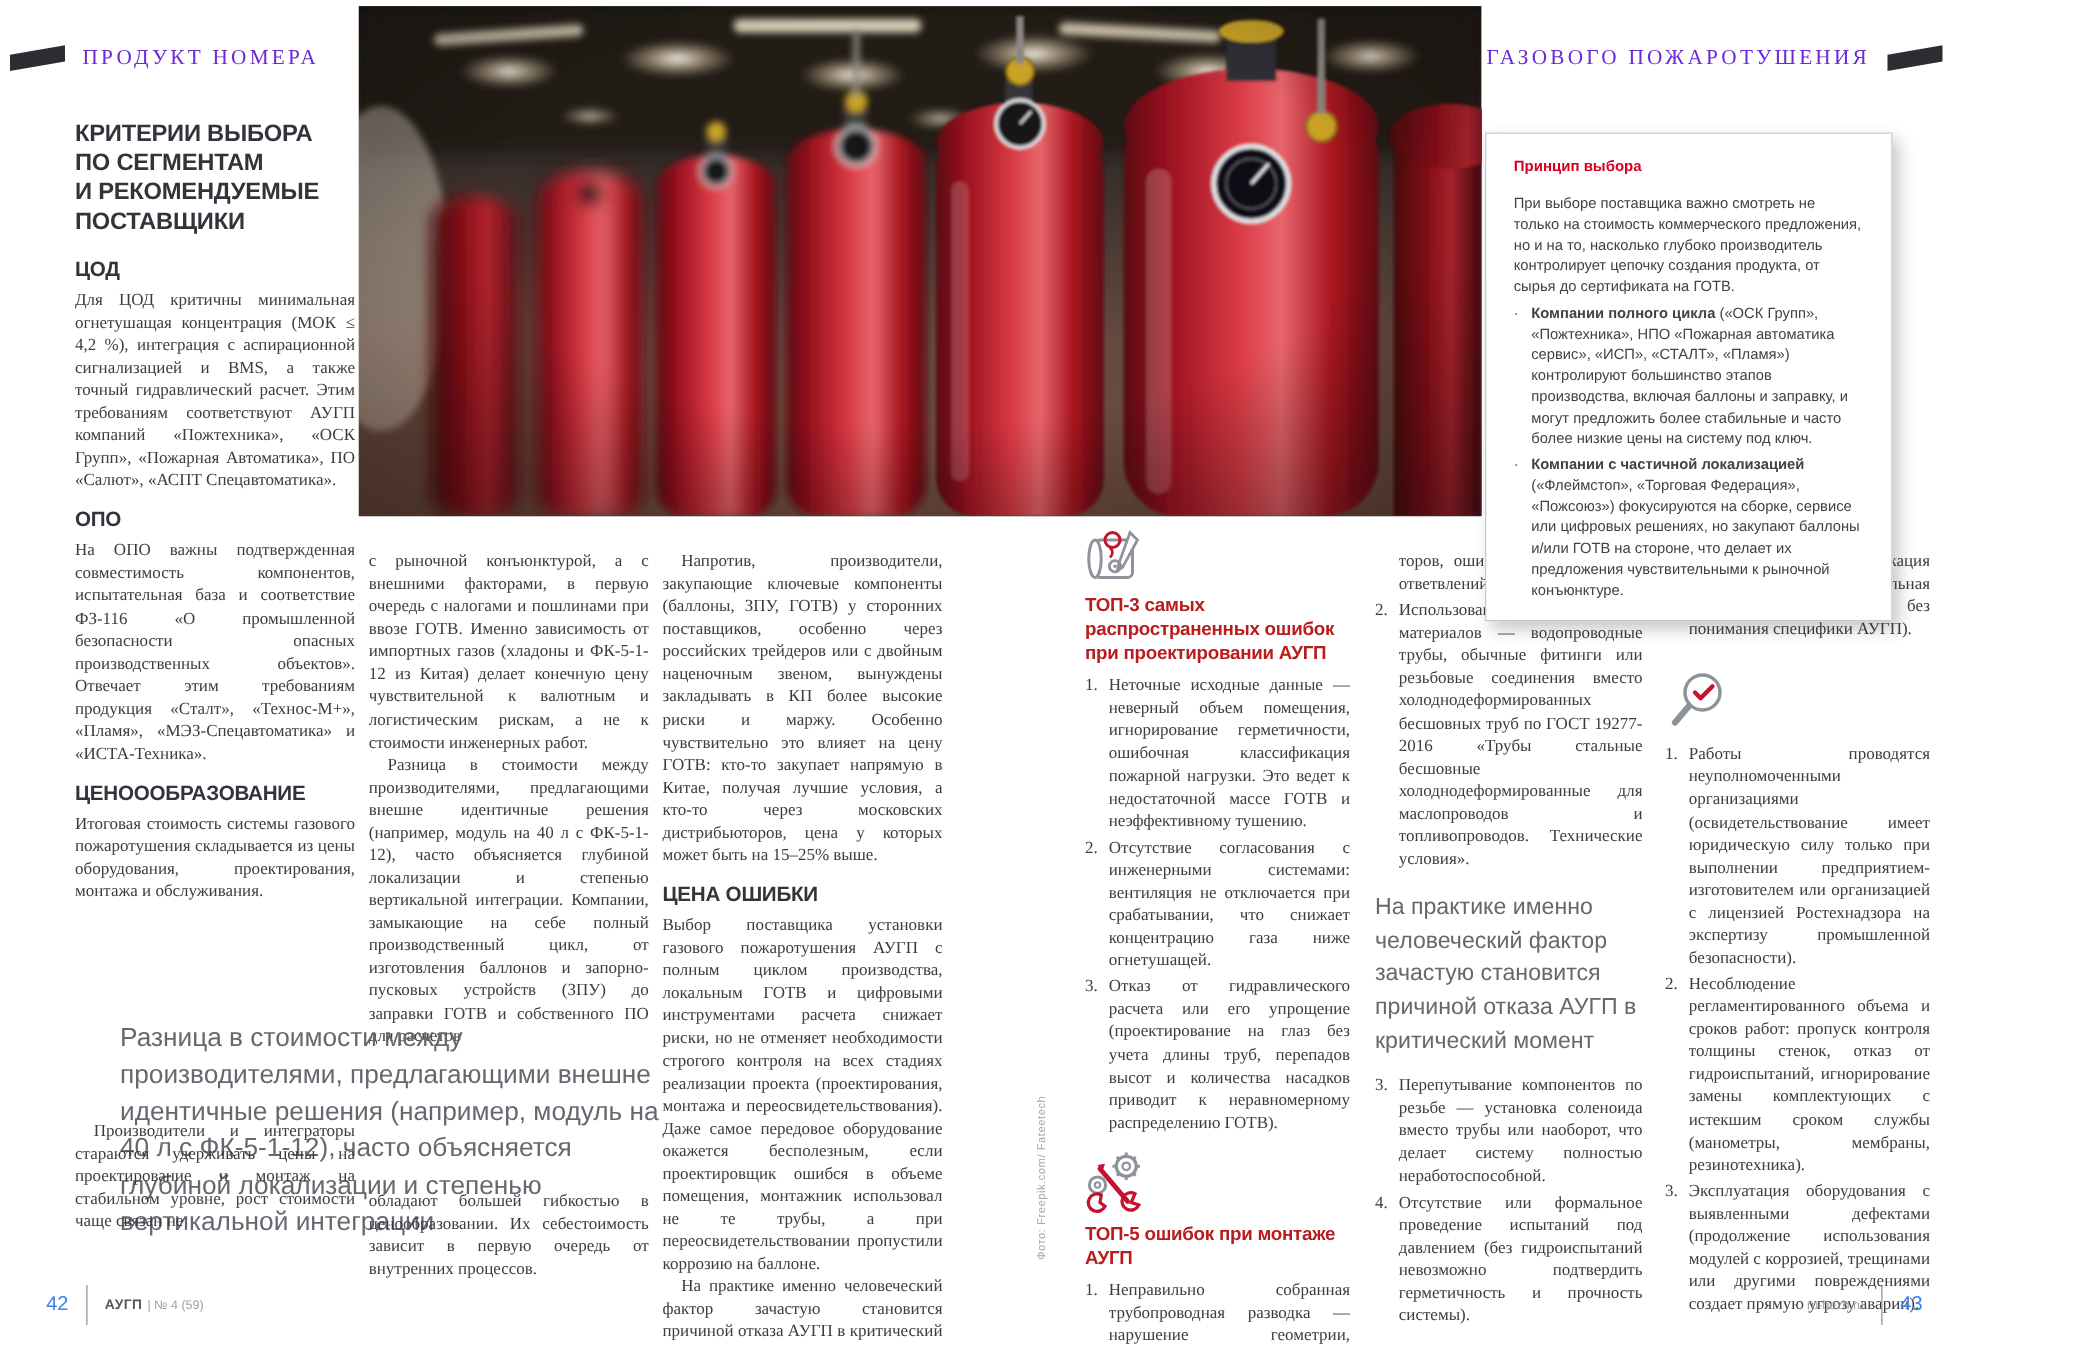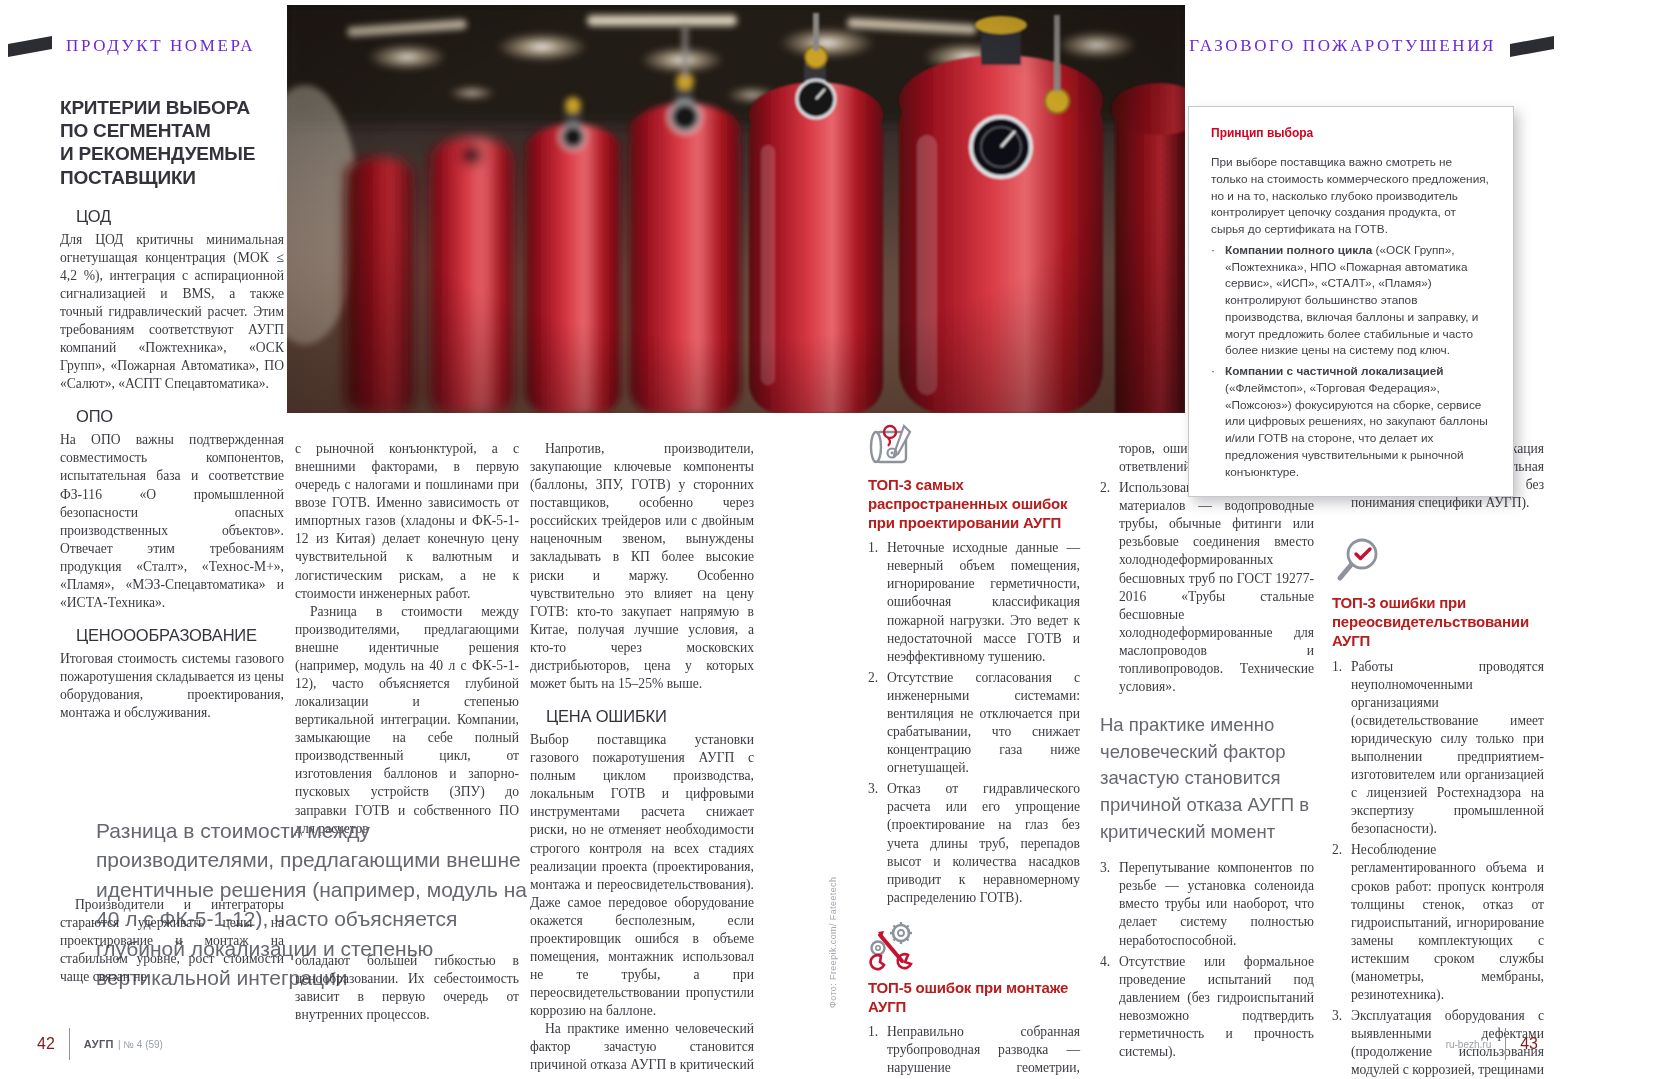--- a/index.html
+++ b/index.html
@@ -33,22 +33,22 @@
   .infobox-bullet b { font-weight:bold; }
   
   .col { position:absolute; }
   .bodyp { font-size:13.6px; line-height:1.33; text-align:justify; hyphens:auto; }
   .indent { text-indent:15px; }
   .h1 {
     font-family:"Liberation Sans", sans-serif; font-weight:bold; font-size:19px; line-height:1.22;
     color:#33333b; letter-spacing:-.2px; white-space:pre-line; margin-bottom:14px;
   }
   .h2 {
-    font-family:"Liberation Sans", sans-serif; font-weight:normal; font-size:16.5px;
-    color:#33333b; letter-spacing:-.2px; margin:14px 16px 5px; white-space:pre-line; line-height:1.15;
+    font-family:"Liberation Sans", sans-serif; font-weight:bold; font-size:16.5px;
+    color:#33333b; letter-spacing:-.2px; margin:14px 0 5px; white-space:pre-line; line-height:1.15;
   }
   .h3 {
     font-family:"Liberation Sans", sans-serif; font-weight:bold; font-size:15px; line-height:1.25;
     color:#b91c1c; letter-spacing:-.2px; margin:8px 0 7px;
   }
   .pq {
     position:absolute; font-family:"Liberation Sans", sans-serif; color:#66686f;
   }
   .pq1 { left:96px; top:816px; width:446px; font-size:21px; line-height:1.40; }
   .pq2 { width:214px; font-size:18.5px; line-height:1.44; margin:16px 0 14px; position:static; }
@@ -59,21 +59,21 @@
   .icon-block svg { display:block; }
   
   .credit {
     position:absolute; left:828px; top:1008px; transform:rotate(-90deg); transform-origin:0 0;
     font-family:"Liberation Sans", sans-serif; font-size:9px; letter-spacing:.4px; color:#a2a7ad; white-space:nowrap;
   }
   .footer { position:absolute; top:1026px; display:flex; align-items:center; height:36px;
     font-family:"Liberation Sans", sans-serif; }
   .footer-left { left:37px; }
   .footer-right { right:142px; }
-  .pagenum { font-size:16px; color:#7f1d1d; }
+  .pagenum { font-size:16px; color:#3b82f6; }
   .fdiv { width:1px; height:32px; background:#8f959b; margin:0 14px; }
   .mag { font-size:11px; font-weight:bold; color:#55555d; letter-spacing:.4px; }
   .issue { font-size:10px; color:#9aa0a8; margin-left:4px; }
   .site { font-size:10px; color:#9aa0a8; }
 </style>
 </head>
 <body>
 
 <div class="runhead runhead-left">
   <div class="wedge"></div>
@@ -326,21 +326,20 @@
     <span class="n">5.</span>
     <span class="t bodyp">Недостаточная квалификация монтажников (самостоятельная интерпретация проекта без понимания специфики АУГП).</span>
   </div>
   <div class="icon-block" style="margin-top:22px;">
     <svg width="52" height="52" viewBox="0 0 52 52">
       <circle cx="30" cy="20" r="14" fill="none" stroke="#8d929b" stroke-width="2.8"></circle>
       <line x1="19" y1="31" x2="8" y2="44" stroke="#8d929b" stroke-width="5" stroke-linecap="round"></line>
       <path d="M24 20 l4.5 4.5 L38 15" fill="none" stroke="#c41230" stroke-width="3.4" stroke-linecap="round" stroke-linejoin="round"></path>
     </svg>
   </div>
-  <div class="h3">ТОП-3 ошибки при переосвидетельствовании АУГП</div>
   <div class="li">
     <span class="n">1.</span>
     <span class="t bodyp">Работы проводятся неуполномоченными организациями (освидетельствование имеет юридическую силу только при выполнении предприятием-изготовителем или организацией с лицензией Ростехнадзора на экспертизу промышленной безопасности).</span>
   </div>
   <div class="li">
     <span class="n">2.</span>
     <span class="t bodyp">Несоблюдение регламентированного объема и сроков работ: пропуск контроля толщины стенок, отказ от гидроиспытаний, игнорирование замены комплектующих с истекшим сроком службы (манометры, мембраны, резинотехника).</span>
   </div>
   <div class="li">
     <span class="n">3.</span>

